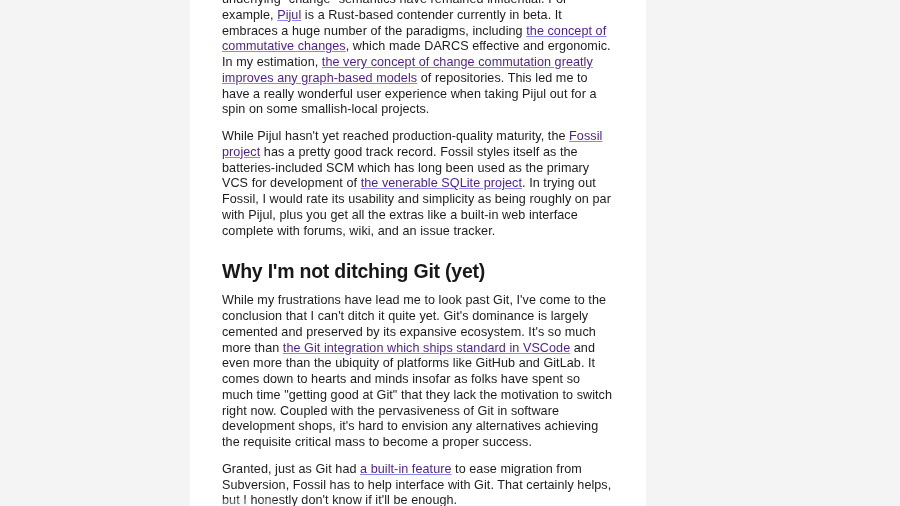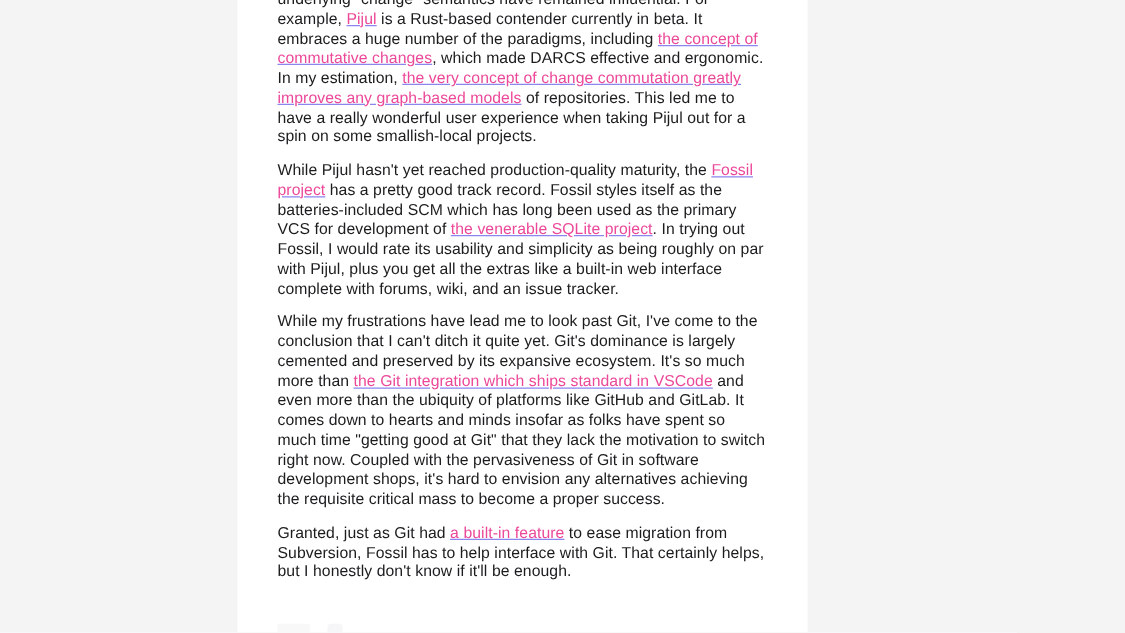--- a/index.html
+++ b/index.html
@@ -52,21 +52,21 @@
   h2.section-heading {
     margin: 20px 0 10px 0;
     font-size: 19.5px;
     line-height: 24px;
     font-weight: 700;
     color: #16181a;
     letter-spacing: -0.012em;
   }
 
   a.inline-link {
-    color: #ec4899;
+    color: #4c1d95;
     text-decoration: underline;
     text-decoration-color: #8b85ee;
     text-underline-offset: 1px;
     cursor: pointer;
   }
 
   
   .footer-strip {
     position: absolute;
     left: 32px;
@@ -105,20 +105,21 @@
 <body>
 
 <div class="page">
 
   <div class="article-sheet">
     <div class="article-body">
 
       <p class="para">underlying "change" semantics have remained influential. For example, <a class="inline-link" href="#">Pijul</a> is a Rust-based contender currently in beta. It embraces a huge number of the paradigms, including <a class="inline-link" href="#">the concept of commutative changes</a>, which made DARCS effective and ergonomic. In my estimation, <a class="inline-link" href="#">the very concept of change commutation greatly improves any graph-based models</a> of repositories. This led me to have a really wonderful user experience when taking Pijul out for a spin on some smallish-local projects.</p>
       <p class="para">While Pijul hasn't yet reached production-quality maturity, the <a class="inline-link" href="#">Fossil project</a> has a pretty good track record. Fossil styles itself as the batteries-included SCM which has long been used as the primary VCS for development of <a class="inline-link" href="#">the venerable SQLite project</a>. In trying out Fossil, I would rate its usability and simplicity as being roughly on par with Pijul, plus you get all the extras like a built-in web interface complete with forums, wiki, and an issue tracker.</p>
 
+      <h2 class="section-heading">Why I'm not ditching Git (yet)</h2>
 
       <p class="para">While my frustrations have lead me to look past Git, I've come to the conclusion that I can't ditch it quite yet. Git's dominance is largely cemented and preserved by its expansive ecosystem. It's so much more than <a class="inline-link" href="#">the Git integration which ships standard in VSCode</a> and even more than the ubiquity of platforms like GitHub and GitLab. It comes down to hearts and minds insofar as folks have spent so much time "getting good at Git" that they lack the motivation to switch right now. Coupled with the pervasiveness of Git in software development shops, it's hard to envision any alternatives achieving the requisite critical mass to become a proper success.</p>
       <p class="para">Granted, just as Git had <a class="inline-link" href="#">a built-in feature</a> to ease migration from Subversion, Fossil has  to help interface with Git. That certainly helps, but I honestly don't know if it'll be enough.</p>
 
     </div>
 
     <div class="footer-strip">
       <span class="footer-avatar"></span>
       <span class="footer-byline"></span>
       <span class="footer-tag"></span>

